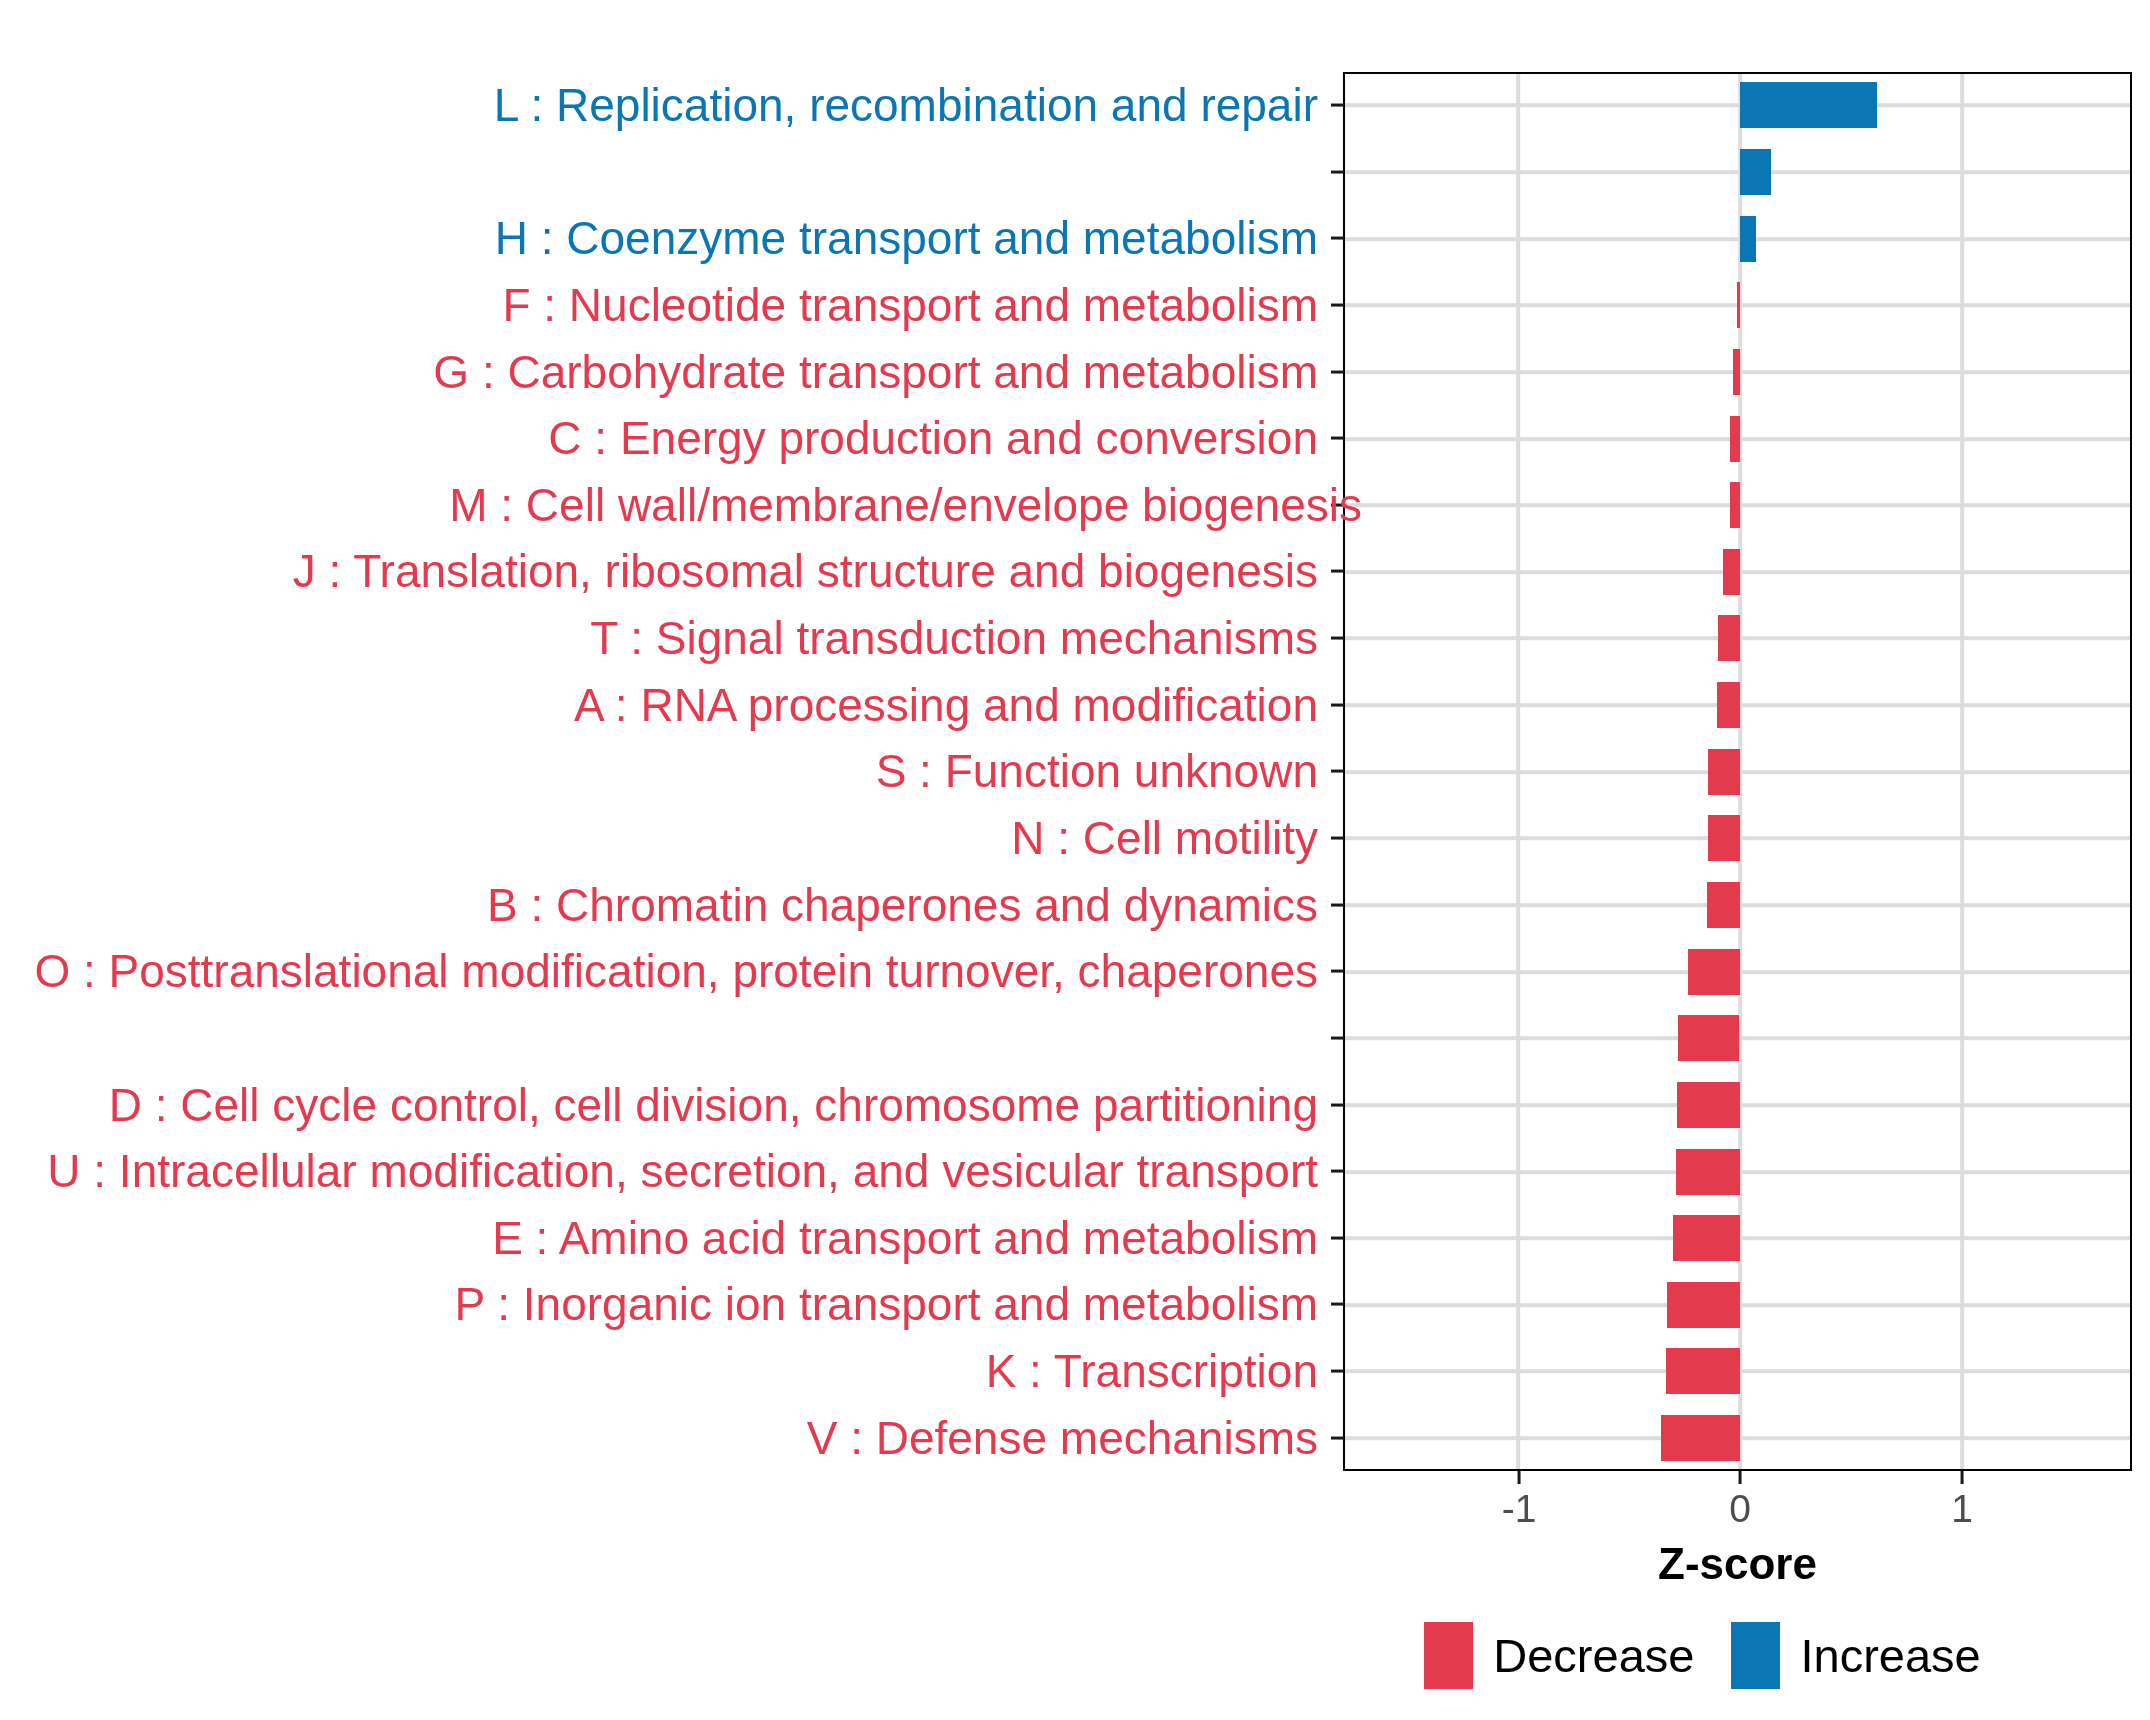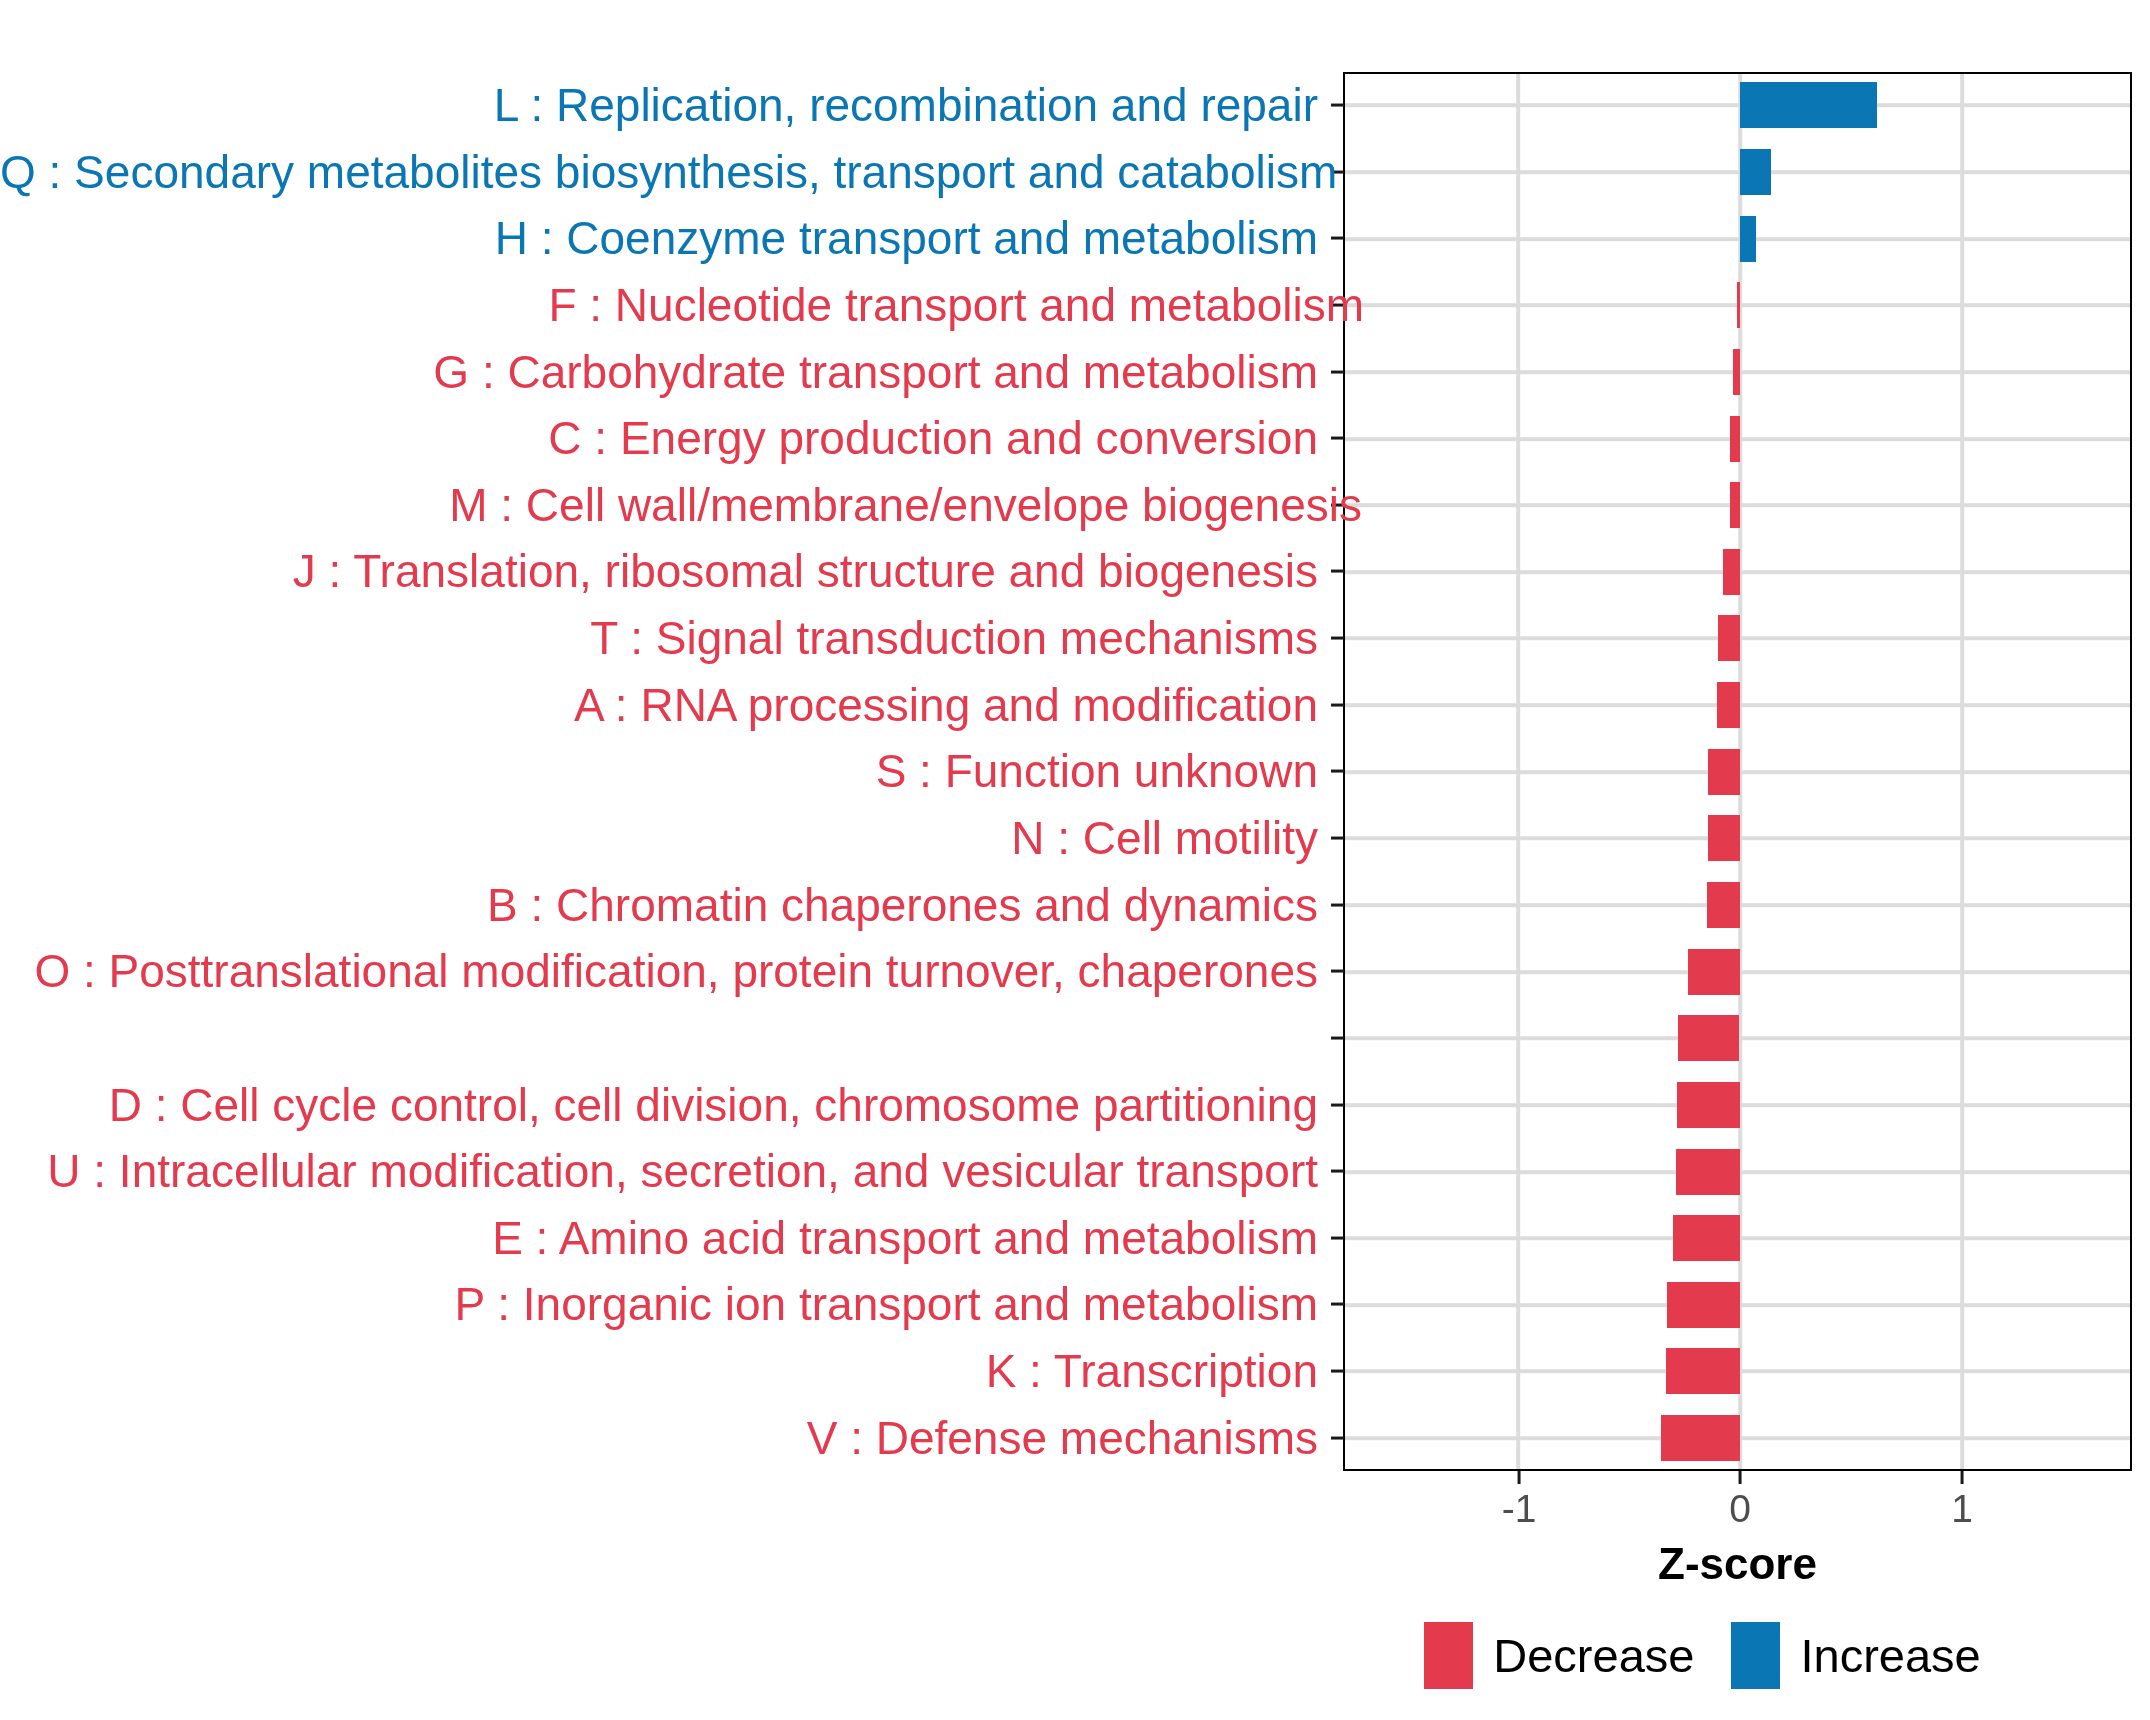--- a/index.html
+++ b/index.html
@@ -85,25 +85,24 @@
       <div class="legend-label">Decrease</div>
     </div>
     <div class="legend-item">
       <div class="legend-key" id="key-increase" style="background: rgb(11, 118, 180);"></div>
       <div class="legend-label">Increase</div>
     </div>
   </div>
 <div class="ytick" style="top: 105px;"></div>
     <div class="ylabel" style="top: 105px; color: rgb(11, 118, 180);">L : Replication, recombination and repair</div>
     <div class="ytick" style="top: 172px;"></div>
-    <div class="ylabel" style="top: 172px; color: rgb(11, 118, 180);">Q : Secondary metabolites biosynthesis, transport and catabolism</div>
     <div class="ytick" style="top: 238px;"></div>
     <div class="ylabel" style="top: 238px; color: rgb(11, 118, 180);">H : Coenzyme transport and metabolism</div>
     <div class="ytick" style="top: 305px;"></div>
-    <div class="ylabel" style="top: 305px; color: rgb(228, 58, 78); margin-left: 46px;">F : Nucleotide transport and metabolism</div>
+    <div class="ylabel" style="top: 305px; color: rgb(228, 58, 78);">F : Nucleotide transport and metabolism</div>
     <div class="ytick" style="top: 372px;"></div>
     <div class="ylabel" style="top: 372px; color: rgb(228, 58, 78);">G : Carbohydrate transport and metabolism</div>
     <div class="ytick" style="top: 438px;"></div>
     <div class="ylabel" style="top: 438px; color: rgb(228, 58, 78);">C : Energy production and conversion</div>
     <div class="ytick" style="top: 505px;"></div>
     <div class="ylabel" style="top: 505px; color: rgb(228, 58, 78); margin-left: 44px;">M : Cell wall/membrane/envelope biogenesis</div>
     <div class="ytick" style="top: 571px;"></div>
     <div class="ylabel" style="top: 571px; color: rgb(228, 58, 78); text-align: right;">J : Translation, ribosomal structure and biogenesis</div>
     <div class="ytick" style="top: 638px;"></div>
     <div class="ylabel" style="top: 638px; color: rgb(228, 58, 78);">T : Signal transduction mechanisms</div>

